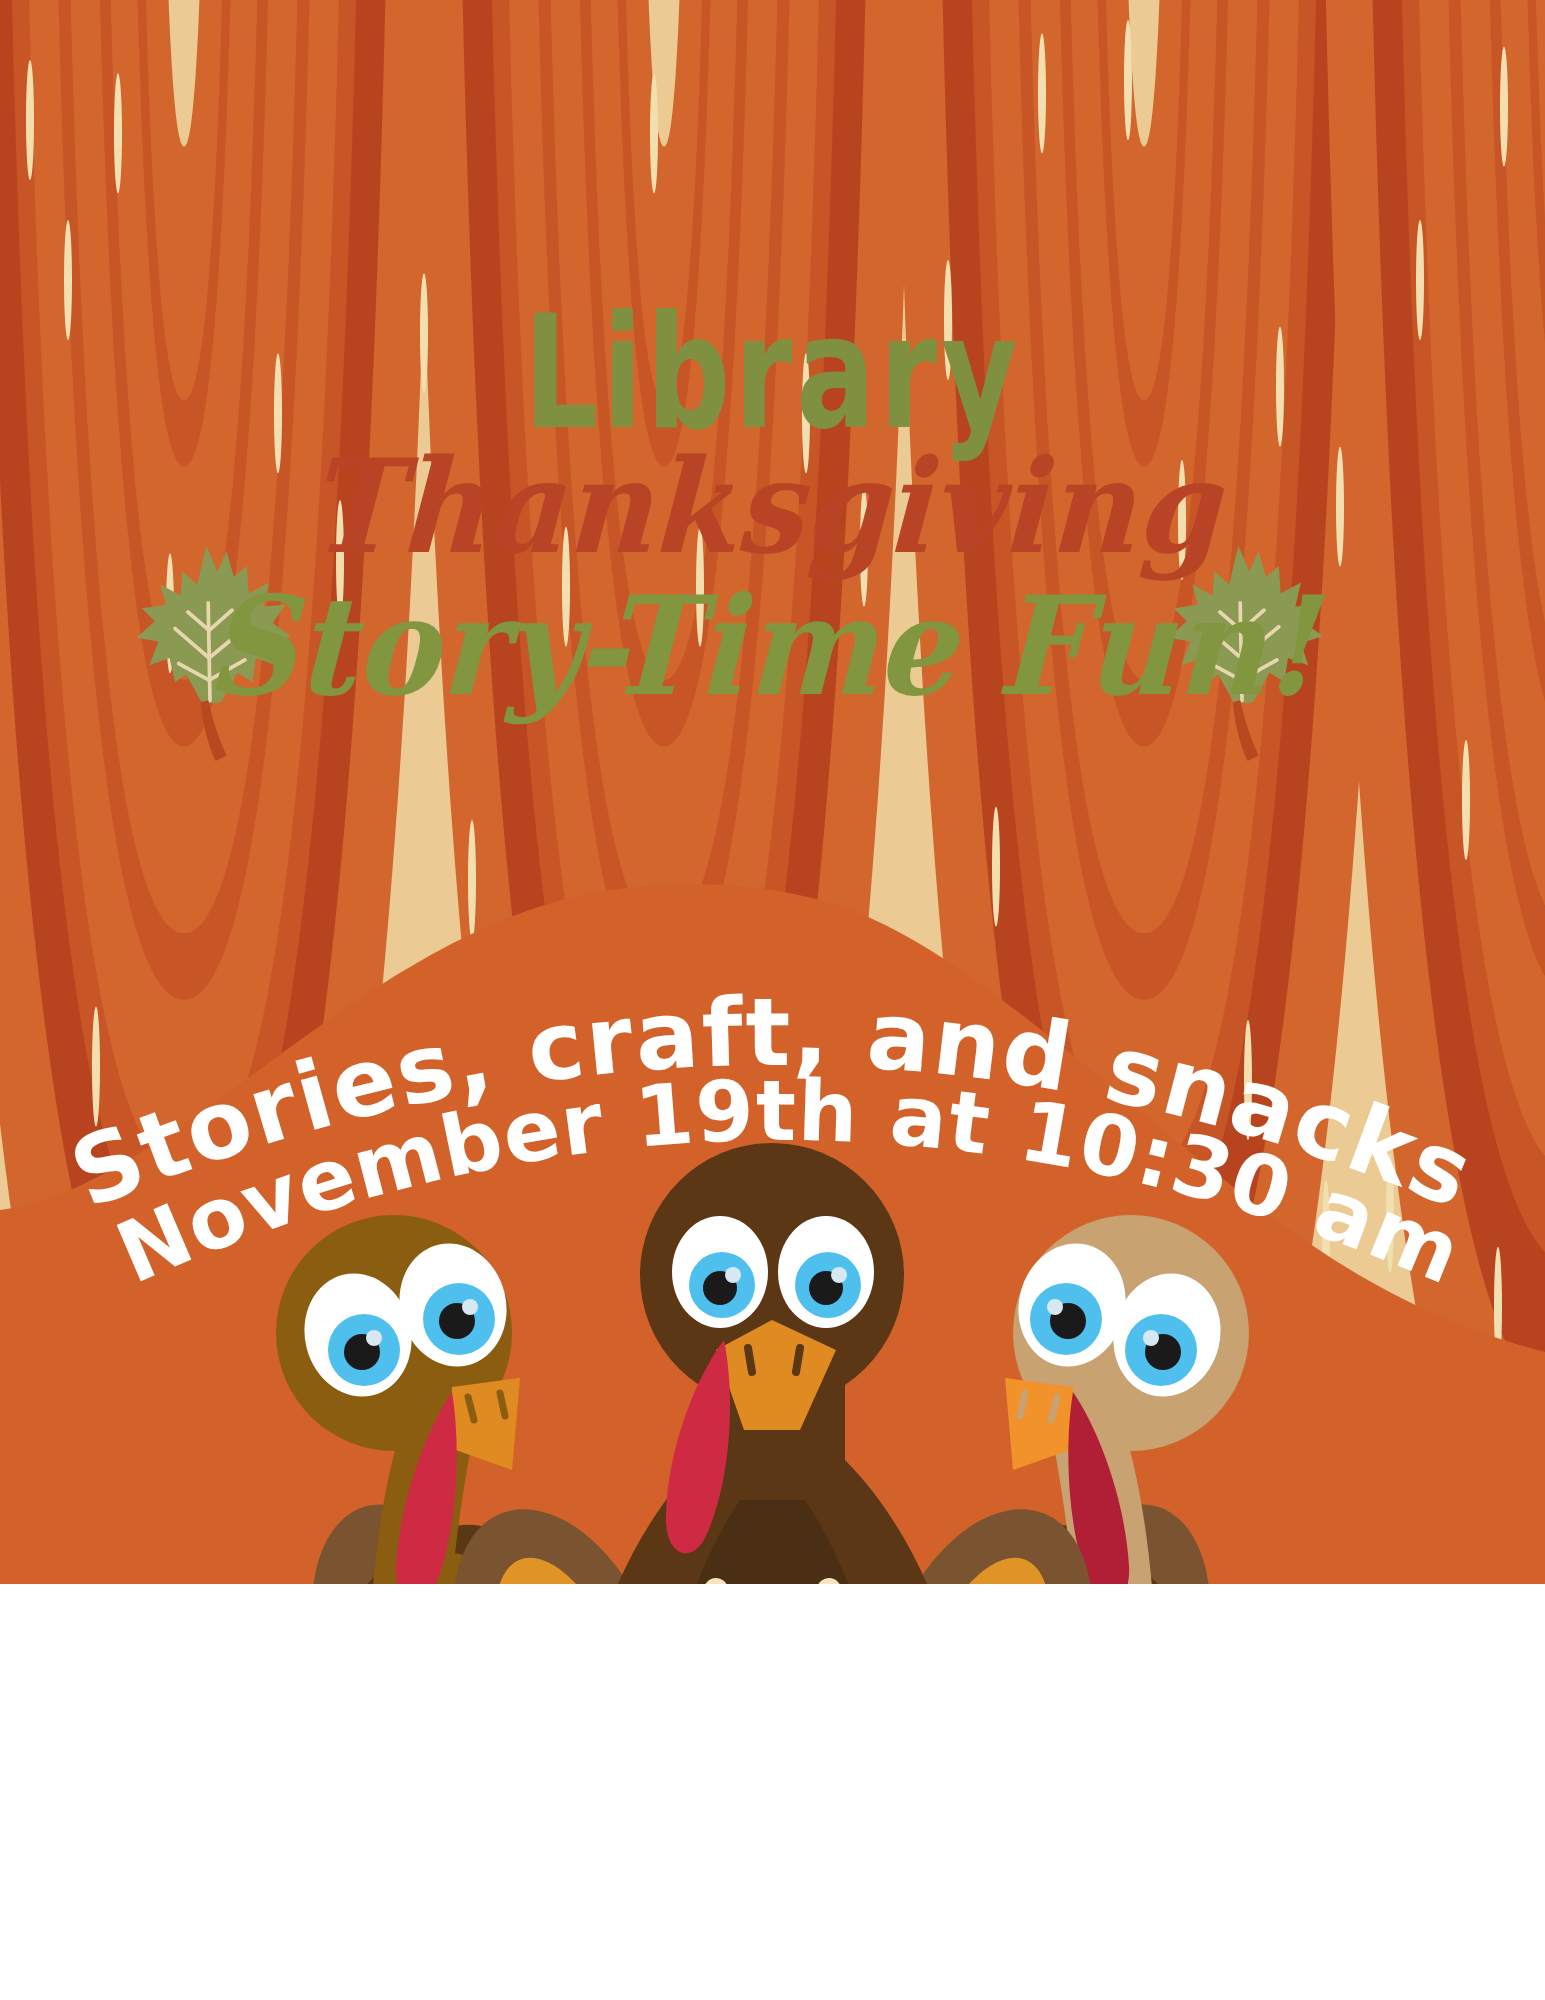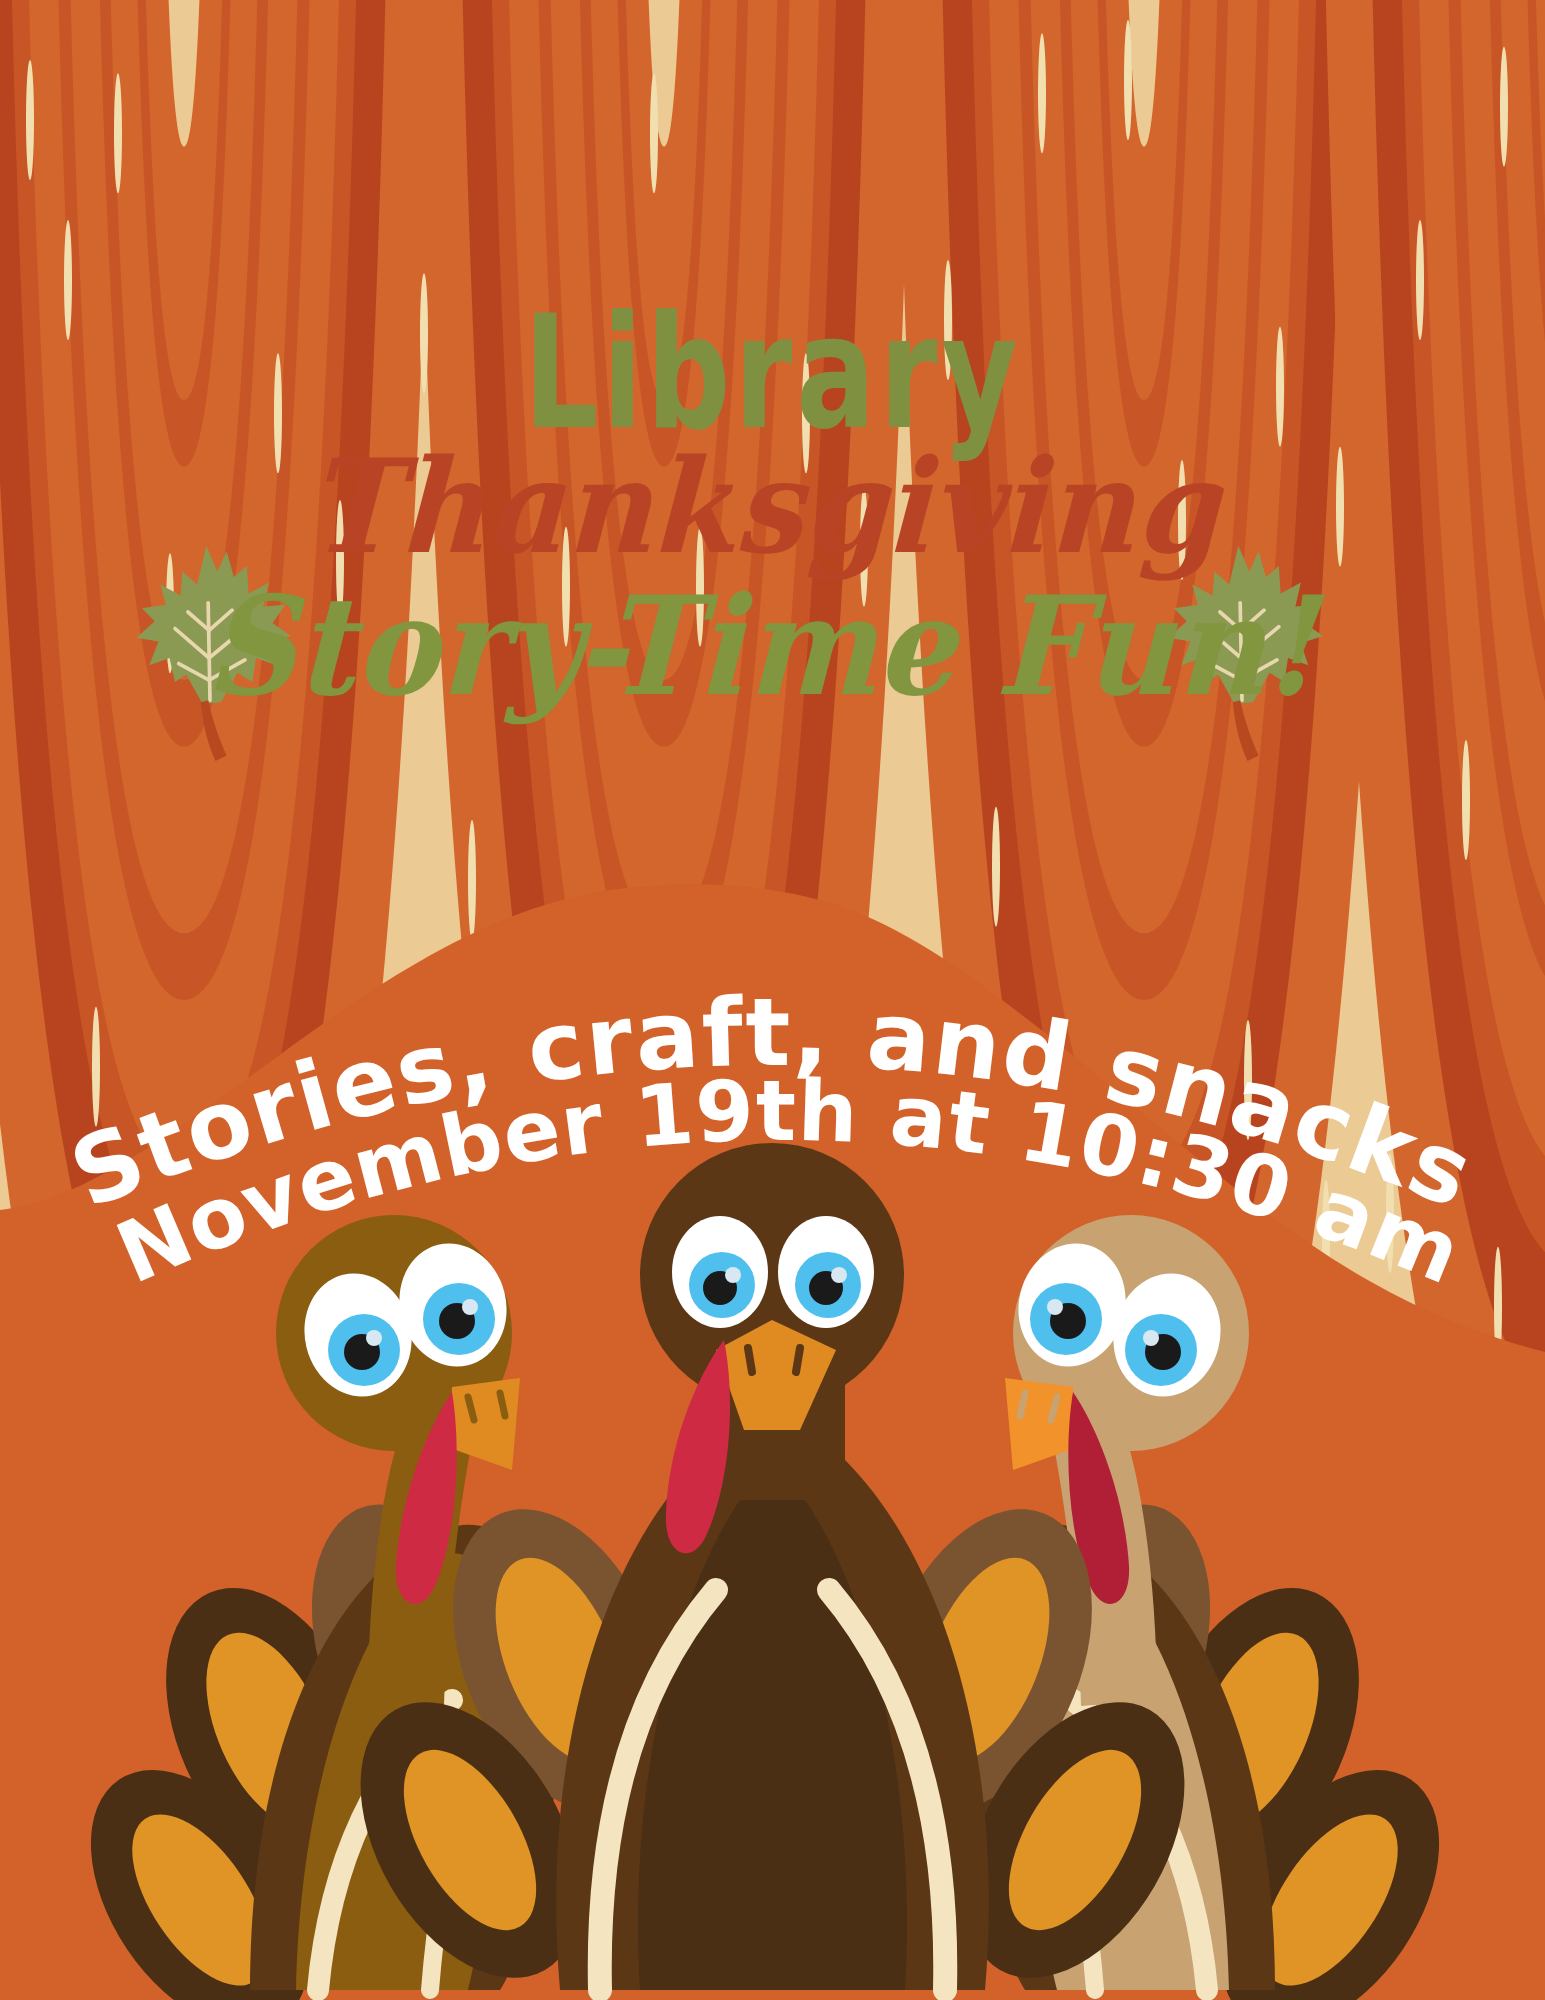--- a/index.html
+++ b/index.html
@@ -1,18 +1,18 @@
 <!DOCTYPE html>
 <html><head>
 <meta charset="utf-8">
 <style>
   html,body{margin:0;padding:0;background:#fff;}
   #poster{
     position:relative;
-    width:1545px;height:2000px;
+    width:1545px;height:1584px;
     overflow:hidden;
     background:#ecca94;
     font-family:"Liberation Sans", sans-serif;
   }
   .layer{position:absolute;top:0;left:0;width:1545px;height:2000px;}
   svg{display:block;}
 
   
   #title-block{
     position:absolute; left:0; top:295px; width:1545px;

